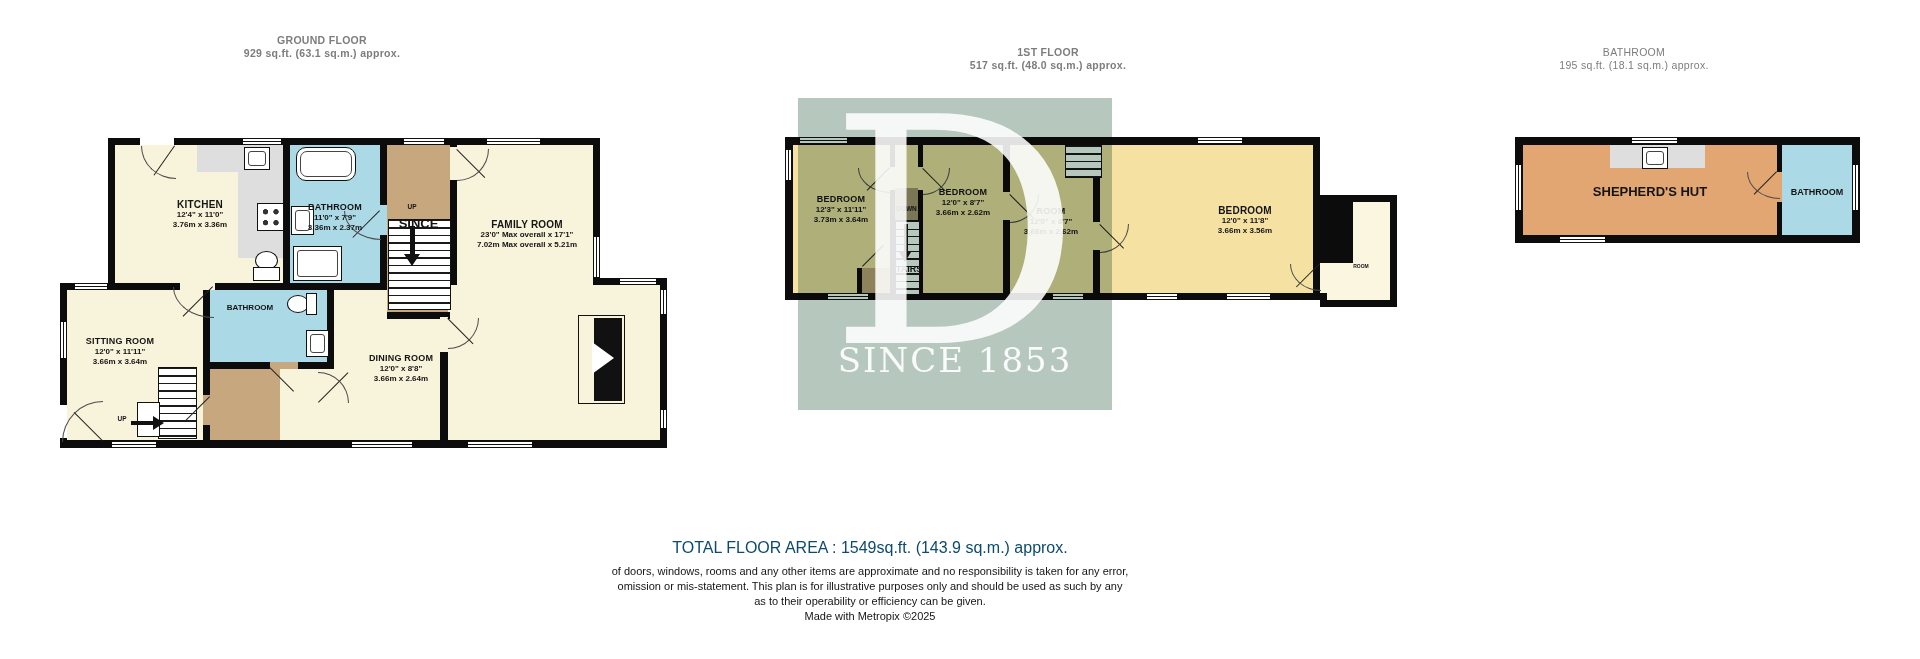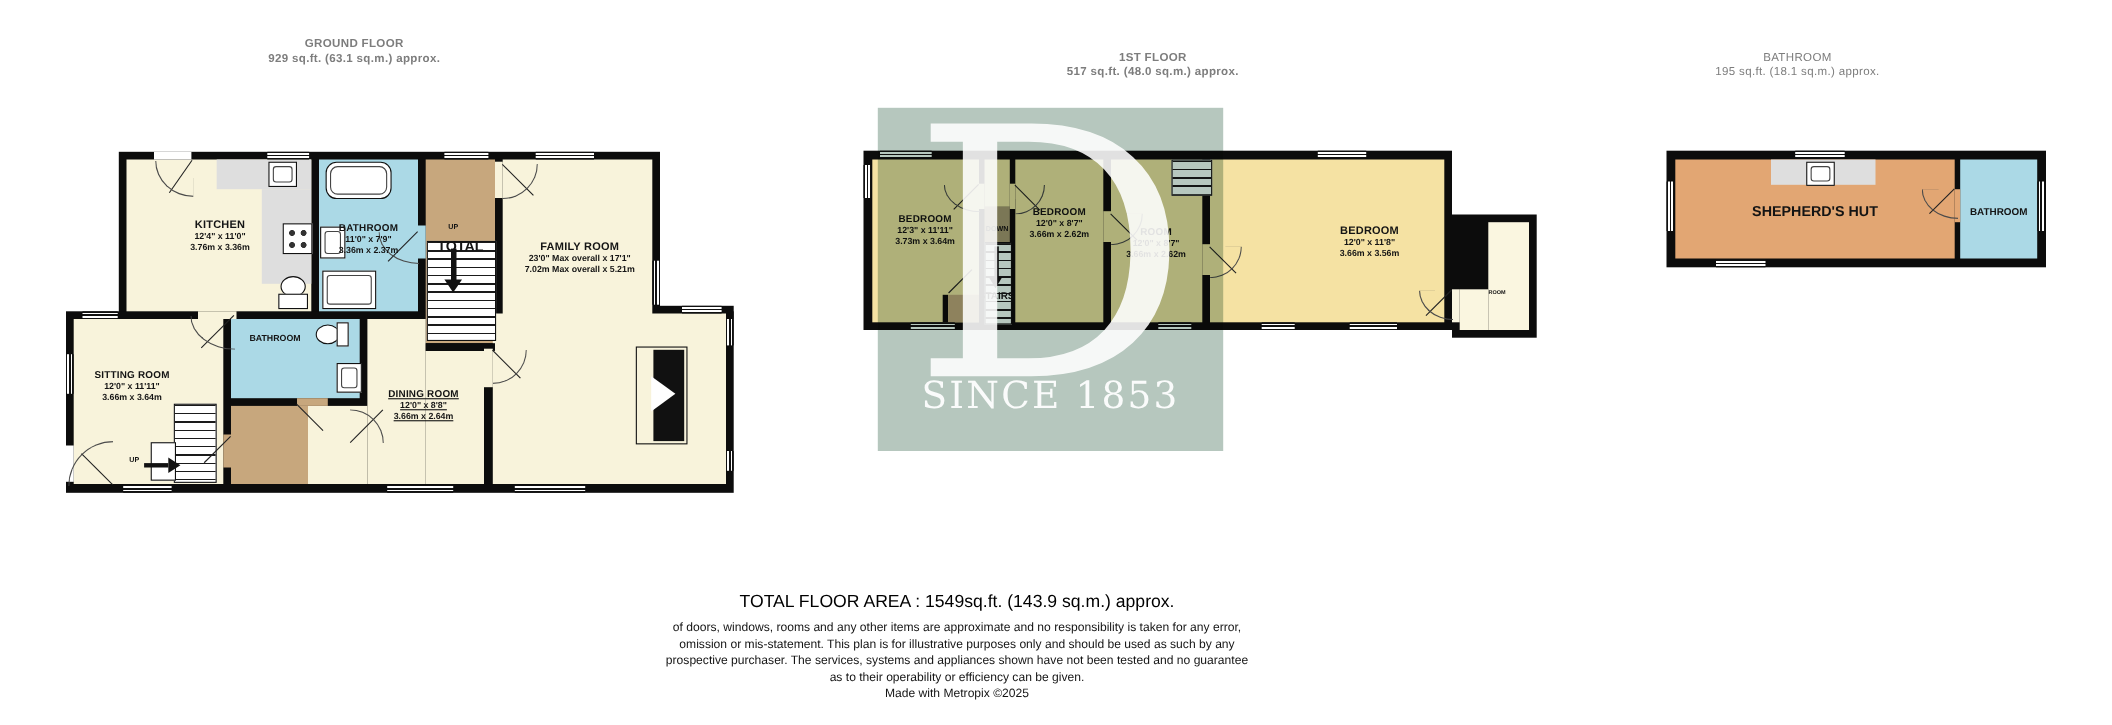--- a/index.html
+++ b/index.html
@@ -44,21 +44,21 @@
   .tinylbl{position:absolute;text-align:center;font-weight:bold;color:#141414;}
   .ptitle{position:absolute;text-align:center;color:#7d7d7d;font-size:10.5px;line-height:13px;letter-spacing:.3px;}
   
   .wm-square{position:absolute;background:#B6C7BE;mix-blend-mode:multiply;}
   .wm-letter{position:absolute;text-align:center;font-family:"DejaVu Serif","Liberation Serif",serif;
              color:rgba(255,255,255,.88);font-size:315px;line-height:300px;}
   .wm-caption{position:absolute;text-align:center;font-family:"DejaVu Serif","Liberation Serif",serif;
               color:rgba(255,255,255,.93);font-size:34px;line-height:34px;letter-spacing:2px;}
   
   .footer{position:absolute;text-align:center;}
-  .footer .total{font-size:16px;color:#000000;margin-bottom:7px;}
+  .footer .total{font-size:16px;color:#0c4a6e;margin-bottom:7px;}
   .footer .disc{font-size:11px;line-height:15px;color:#141414;}
   .footer .credit{font-size:11px;line-height:15px;color:#141414;}
 </style>
 </head>
 <body>
 
 <div class="canvas">
 
   <div class="ptitle" style="left:222px;top:34px;width:200px;font-weight:bold;">
     <div>GROUND FLOOR</div>
@@ -159,33 +159,33 @@
     <div class="n">KITCHEN</div>
     <div class="d">12'4" x 11'0"</div>
     <div class="d">3.76m x 3.36m</div>
   </div>
   <div class="rl" style="left:290px;top:202px;width:90px;">
     <div class="n" style="font-size:9px;">BATHROOM</div>
     <div class="d">11'0" x 7'9"</div>
     <div class="d">3.36m x 2.37m</div>
   </div>
   <div class="tinylbl" style="left:400px;top:203px;width:24px;font-size:6.5px;">UP</div>
-  <div class="tinylbl" style="left:387px;top:216px;width:63px;font-size:13px;">TOTAL</div>
+  <div class="tinylbl" style="left:387px;top:216px;width:63px;font-size:13px;">SINCE</div>
   <div class="rl" style="left:457px;top:219px;width:140px;">
     <div class="n">FAMILY ROOM</div>
     <div class="d">23'0" Max overall x 17'1"</div>
     <div class="d">7.02m Max overall x 5.21m</div>
   </div>
   <div class="rl" style="left:60px;top:336px;width:120px;">
     <div class="n" style="font-size:9px;">SITTING ROOM</div>
     <div class="d">12'0" x 11'11"</div>
     <div class="d">3.66m x 3.64m</div>
   </div>
   <div class="tinylbl" style="left:212px;top:303px;width:76px;font-size:8px;">BATHROOM</div>
-  <div class="rl" style="left:330px;top:353px;width:110px;text-decoration:underline;">
+  <div class="rl" style="left:346px;top:353px;width:110px;">
     <div class="n" style="font-size:9px;">DINING ROOM</div>
     <div class="d">12'0" x 8'8"</div>
     <div class="d">3.66m x 2.64m</div>
   </div>
   <div class="tinylbl" style="left:112px;top:415px;width:20px;font-size:6.5px;">UP</div>
 
   <div class="wall" style="left:785px;top:137px;width:535px;height:163px;"></div>
   <div class="wall" style="left:1320px;top:195px;width:77px;height:112px;"></div>
 
   <div class="room" style="left:793px;top:145px;width:97px;height:148px;background:#F5E2A3;"></div>
@@ -268,18 +268,17 @@
   <div class="winh" style="left:1560px;top:236px;width:45px;"></div>
   <div class="winv" style="left:1515px;top:165px;height:45px;"></div>
   <div class="winv" style="left:1852px;top:165px;height:45px;"></div>
   <div class="tinylbl" style="left:1590px;top:184px;width:120px;font-size:13px;">SHEPHERD'S HUT</div>
   <div class="tinylbl" style="left:1782px;top:187px;width:70px;font-size:9px;">BATHROOM</div>
 
   <div class="footer" style="left:370px;top:539px;width:1000px;">
     <div class="total">TOTAL FLOOR AREA : 1549sq.ft. (143.9 sq.m.) approx.</div>
     <div class="disc">of doors, windows, rooms and any other items are approximate and no responsibility is taken for any error,</div>
     <div class="disc">omission or mis-statement. This plan is for illustrative purposes only and should be used as such by any</div>
-    <div class="disc">prospective purchaser. The services, systems and appliances shown have not been tested and no guarantee</div>
     <div class="disc">as to their operability or efficiency can be given.</div>
     <div class="credit">Made with Metropix ©2025</div>
   </div>
 
 </div>
 
 </body></html>

